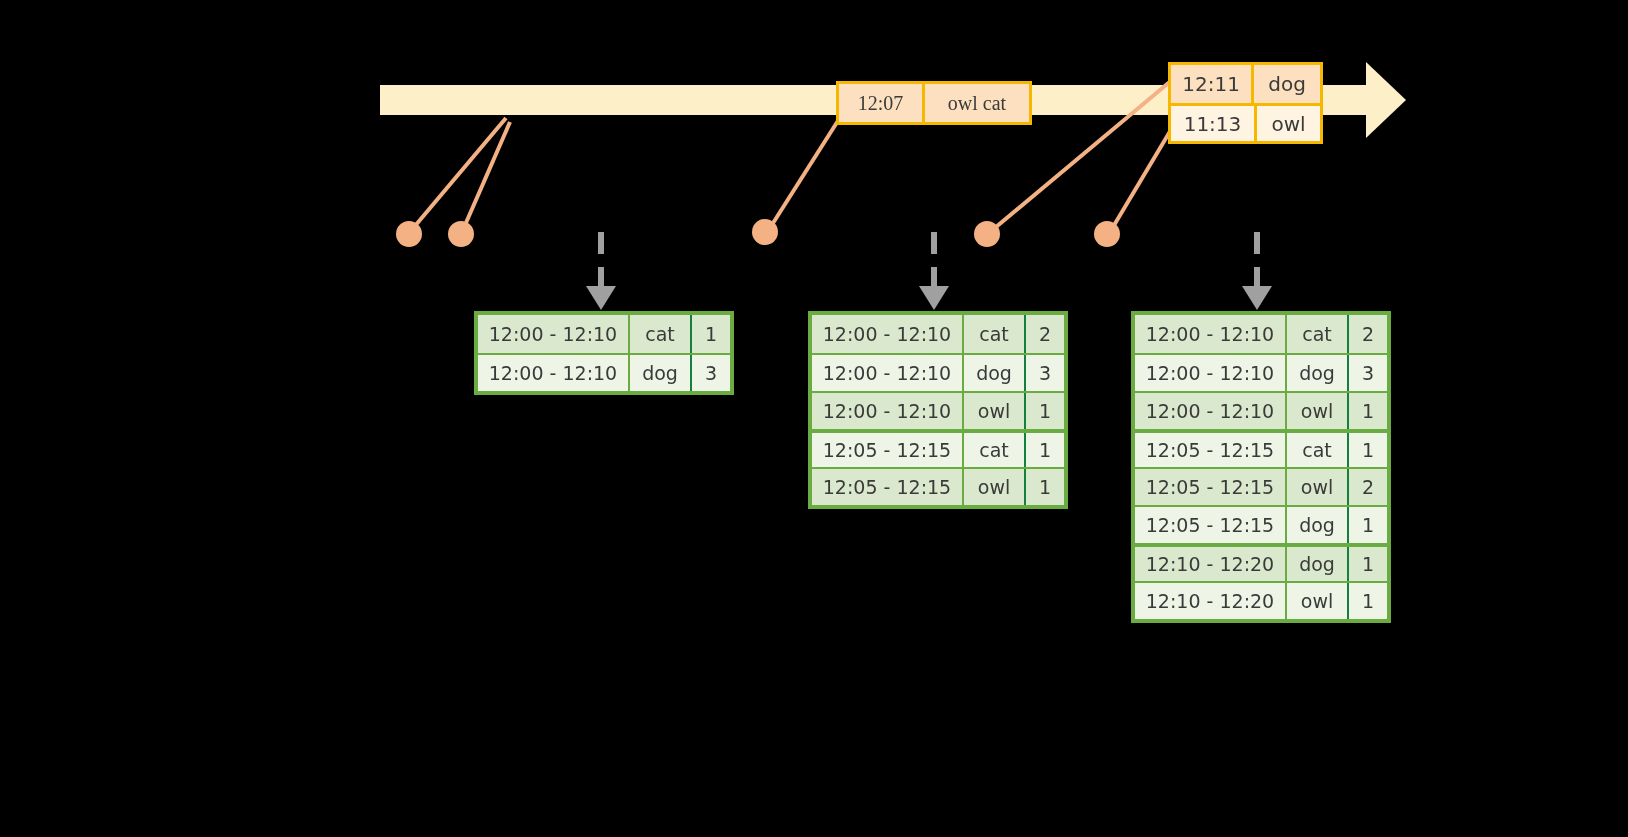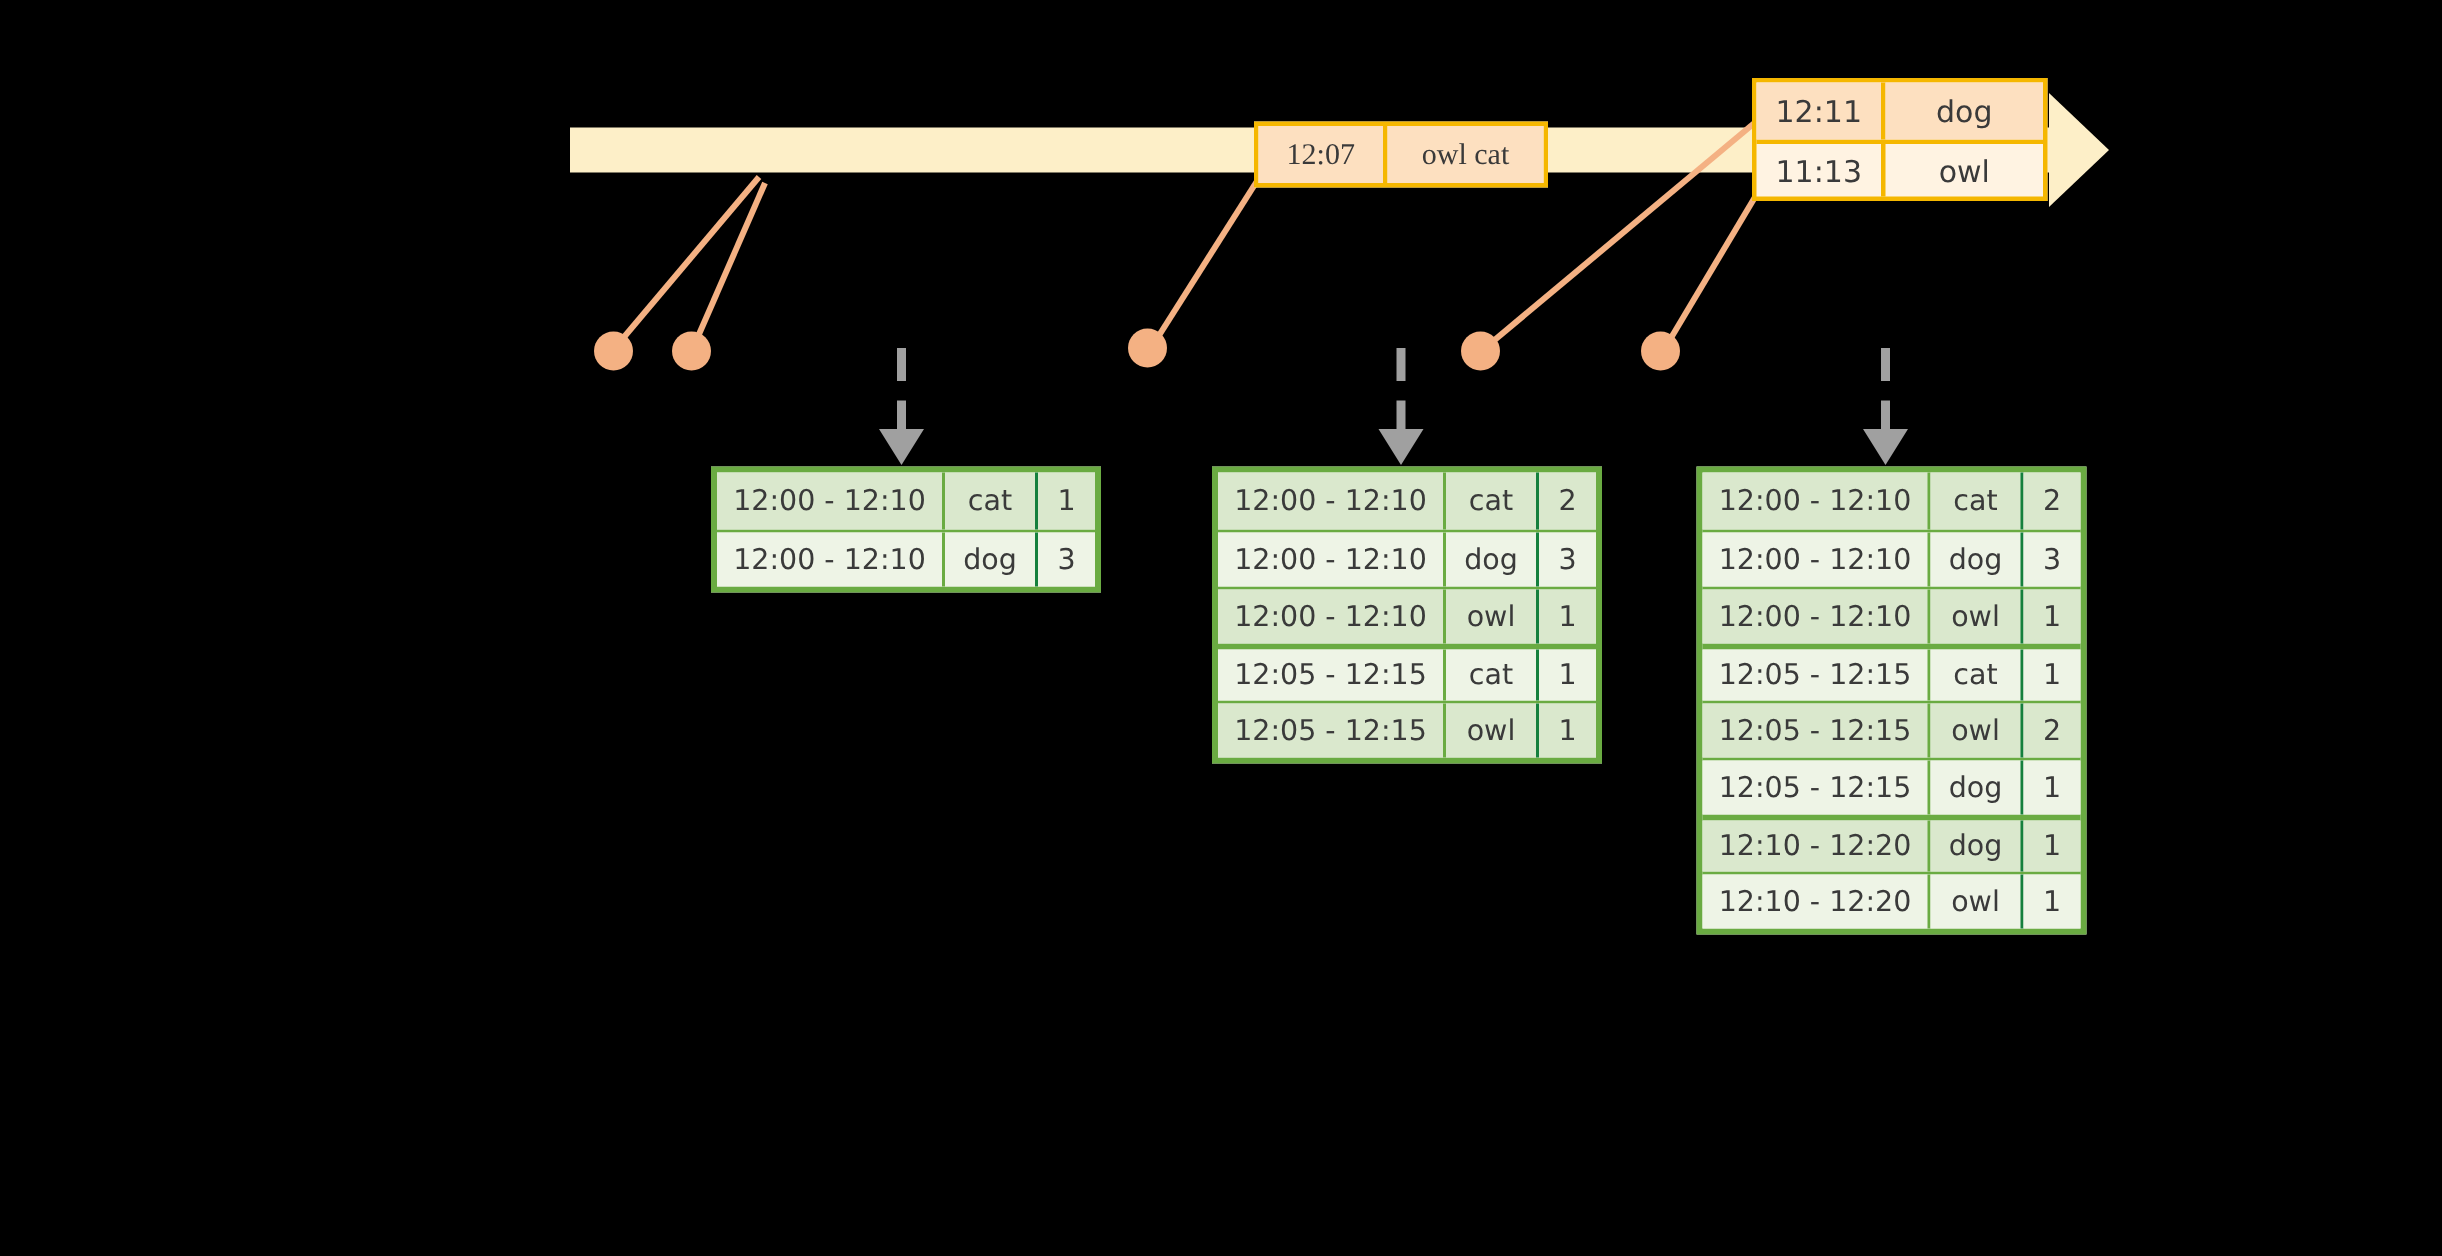--- a/index.html
+++ b/index.html
@@ -37,21 +37,21 @@
     width:86px;display:flex;align-items:center;justify-content:center;
     font-size:20px;box-sizing:border-box;border-right:3px solid #f5b700;
   }
   .evt-val{
     flex:1;display:flex;align-items:center;justify-content:center;
     font-size:20px;box-sizing:border-box;padding:0 14px;white-space:nowrap;
   }
 
   #evt-a{left:501px;top:62px;width:196px;}
   #evt-b{left:836px;top:81px;width:196px;font-family:Liberation Serif, serif;}
-  #evt-c{left:1168px;top:52px;width:197px;}
+  #evt-c{left:1168px;top:62px;width:155px;}
 
   
   .connectors{position:absolute;left:0;top:0;width:1628px;height:837px;pointer-events:none;}
   .dot{
     position:absolute;width:26px;height:26px;border-radius:50%;
     background:#f4b183;
   }
 
   
   .dashed-arrow{position:absolute;width:34px;height:80px;}

